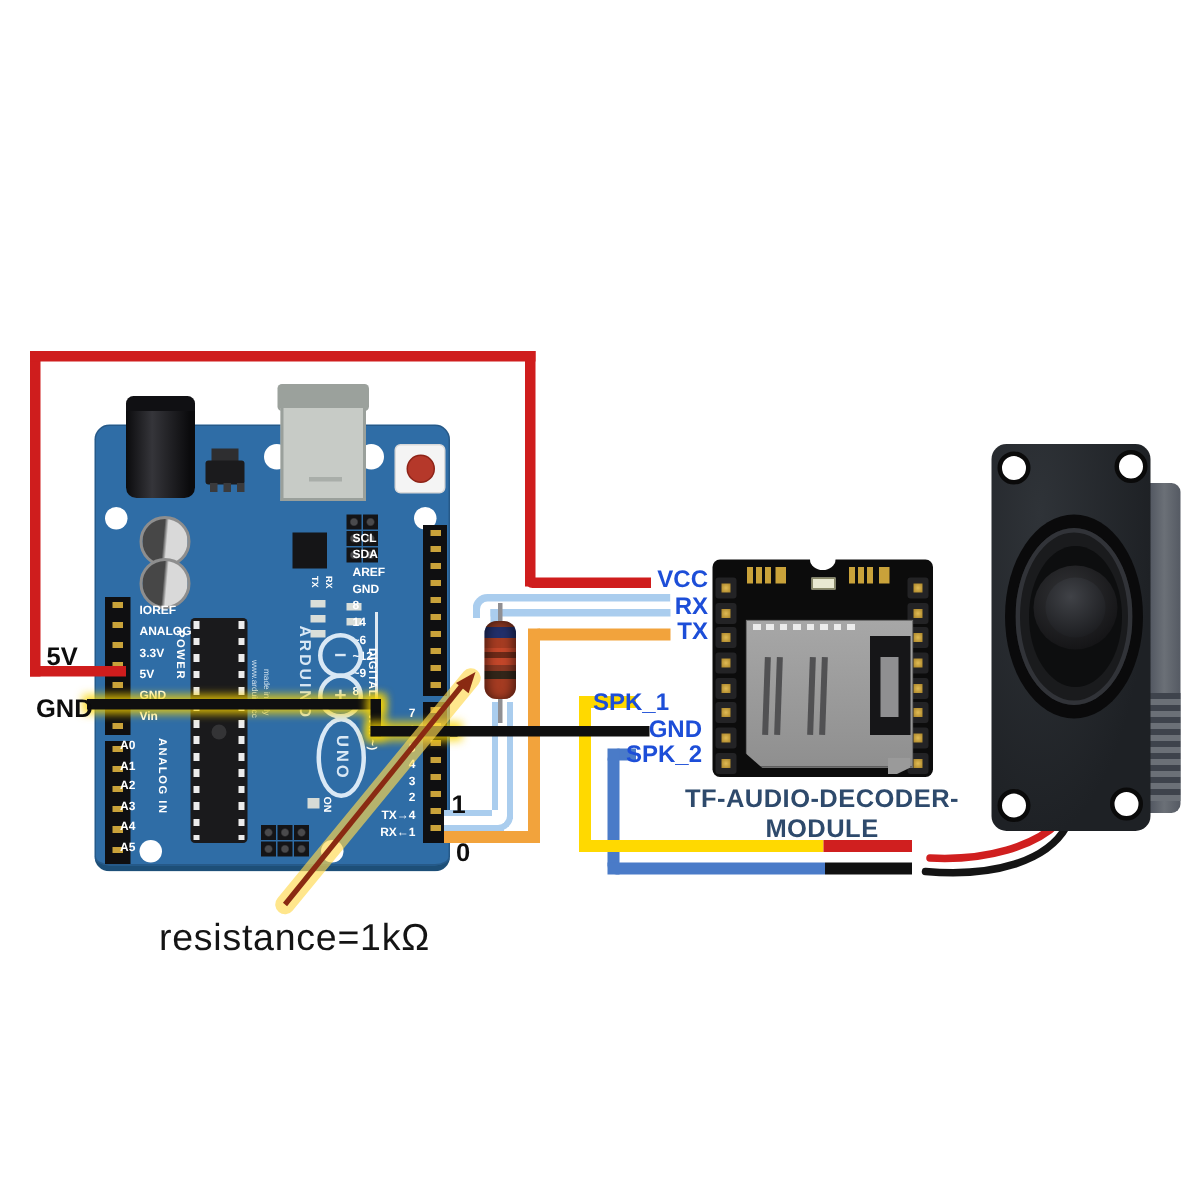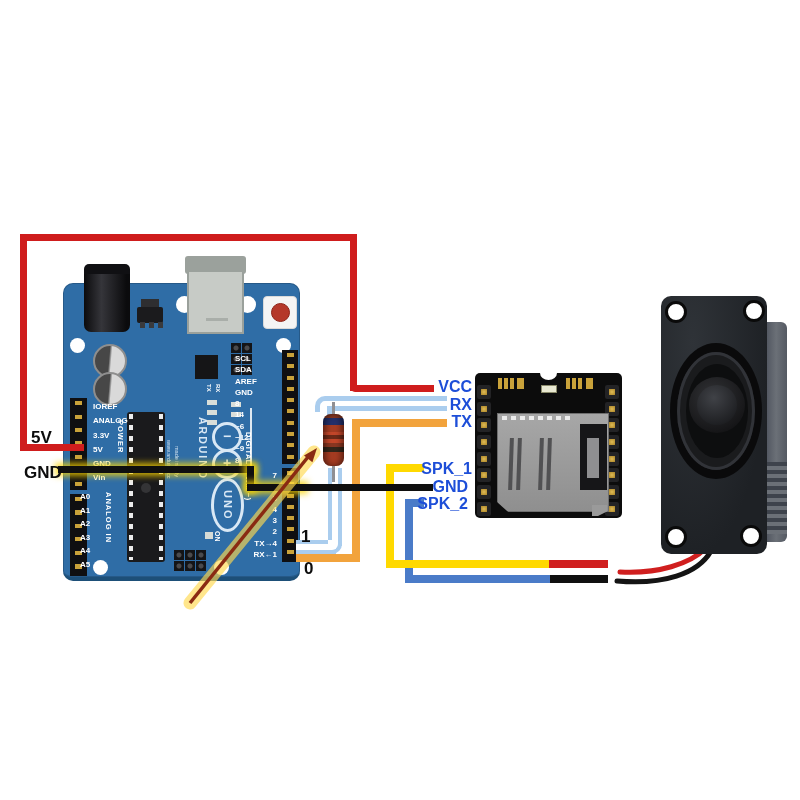--- a/index.html
+++ b/index.html
@@ -177,21 +177,21 @@
         background:radial-gradient(circle at 42% 32%,#404247,#1c1d20 80%);}
 
   
   .biglbl{font-weight:bold;color:#0d0d0d;font-size:17px;}
   #l-5v{left:31px;top:428px;}
   #l-gnd{left:24px;top:463px;}
   .modlbl{font-weight:bold;color:#1d4ed8;font-size:16px;text-align:right;}
   #l-vcc{left:424px;top:378px;width:48px;}
   #l-rx{left:424px;top:396px;width:48px;}
   #l-tx{left:424px;top:413px;width:48px;}
-  #l-spk1{left:418px;top:460px;width:54px;}
+  #l-spk1{left:392px;top:460px;width:54px;}
   #l-gnd2{left:414px;top:478px;width:54px;}
   #l-spk2{left:414px;top:495px;width:54px;}
   #l-1{left:301px;top:527px;}
   #l-0{left:304px;top:559px;}
   #l-cap{left:428px;top:523px;width:240px;text-align:center;font-size:17px;
          color:#2e4a6c;font-weight:bold;letter-spacing:.3px;}
   #l-note{left:106px;top:611px;font-size:25px;color:#141414;letter-spacing:.5px;}
 
   svg.overlay{position:absolute;left:0;top:0;pointer-events:none;}
 </style>
@@ -406,20 +406,22 @@
   <div class="abs biglbl" id="l-5v">5V</div>
   <div class="abs biglbl" id="l-gnd">GND</div>
   <div class="abs modlbl" id="l-vcc">VCC</div>
   <div class="abs modlbl" id="l-rx">RX</div>
   <div class="abs modlbl" id="l-tx">TX</div>
   <div class="abs modlbl" id="l-spk1">SPK_1</div>
   <div class="abs modlbl" id="l-gnd2">GND</div>
   <div class="abs modlbl" id="l-spk2">SPK_2</div>
   <div class="abs biglbl" id="l-1">1</div>
   <div class="abs biglbl" id="l-0">0</div>
+  <div class="abs" id="l-cap">TF-AUDIO-DECODER-MODULE</div>
+  <div class="abs" id="l-note">resistance=1kΩ</div>
 
   <svg class="overlay" width="800" height="800">
     <path d="M190,603 L314,452" stroke="#ffd94f" stroke-width="13" stroke-opacity="0.65" stroke-linecap="round" fill="none"></path>
     <path d="M190,603 L308,457" stroke="#8a2a12" stroke-width="3.5" fill="none"></path>
     <path d="M317,448 L312.4,462.2 L304,455.4 Z" fill="#8a2a12"></path>
   </svg>
 
 </div>
 
 </body></html>

